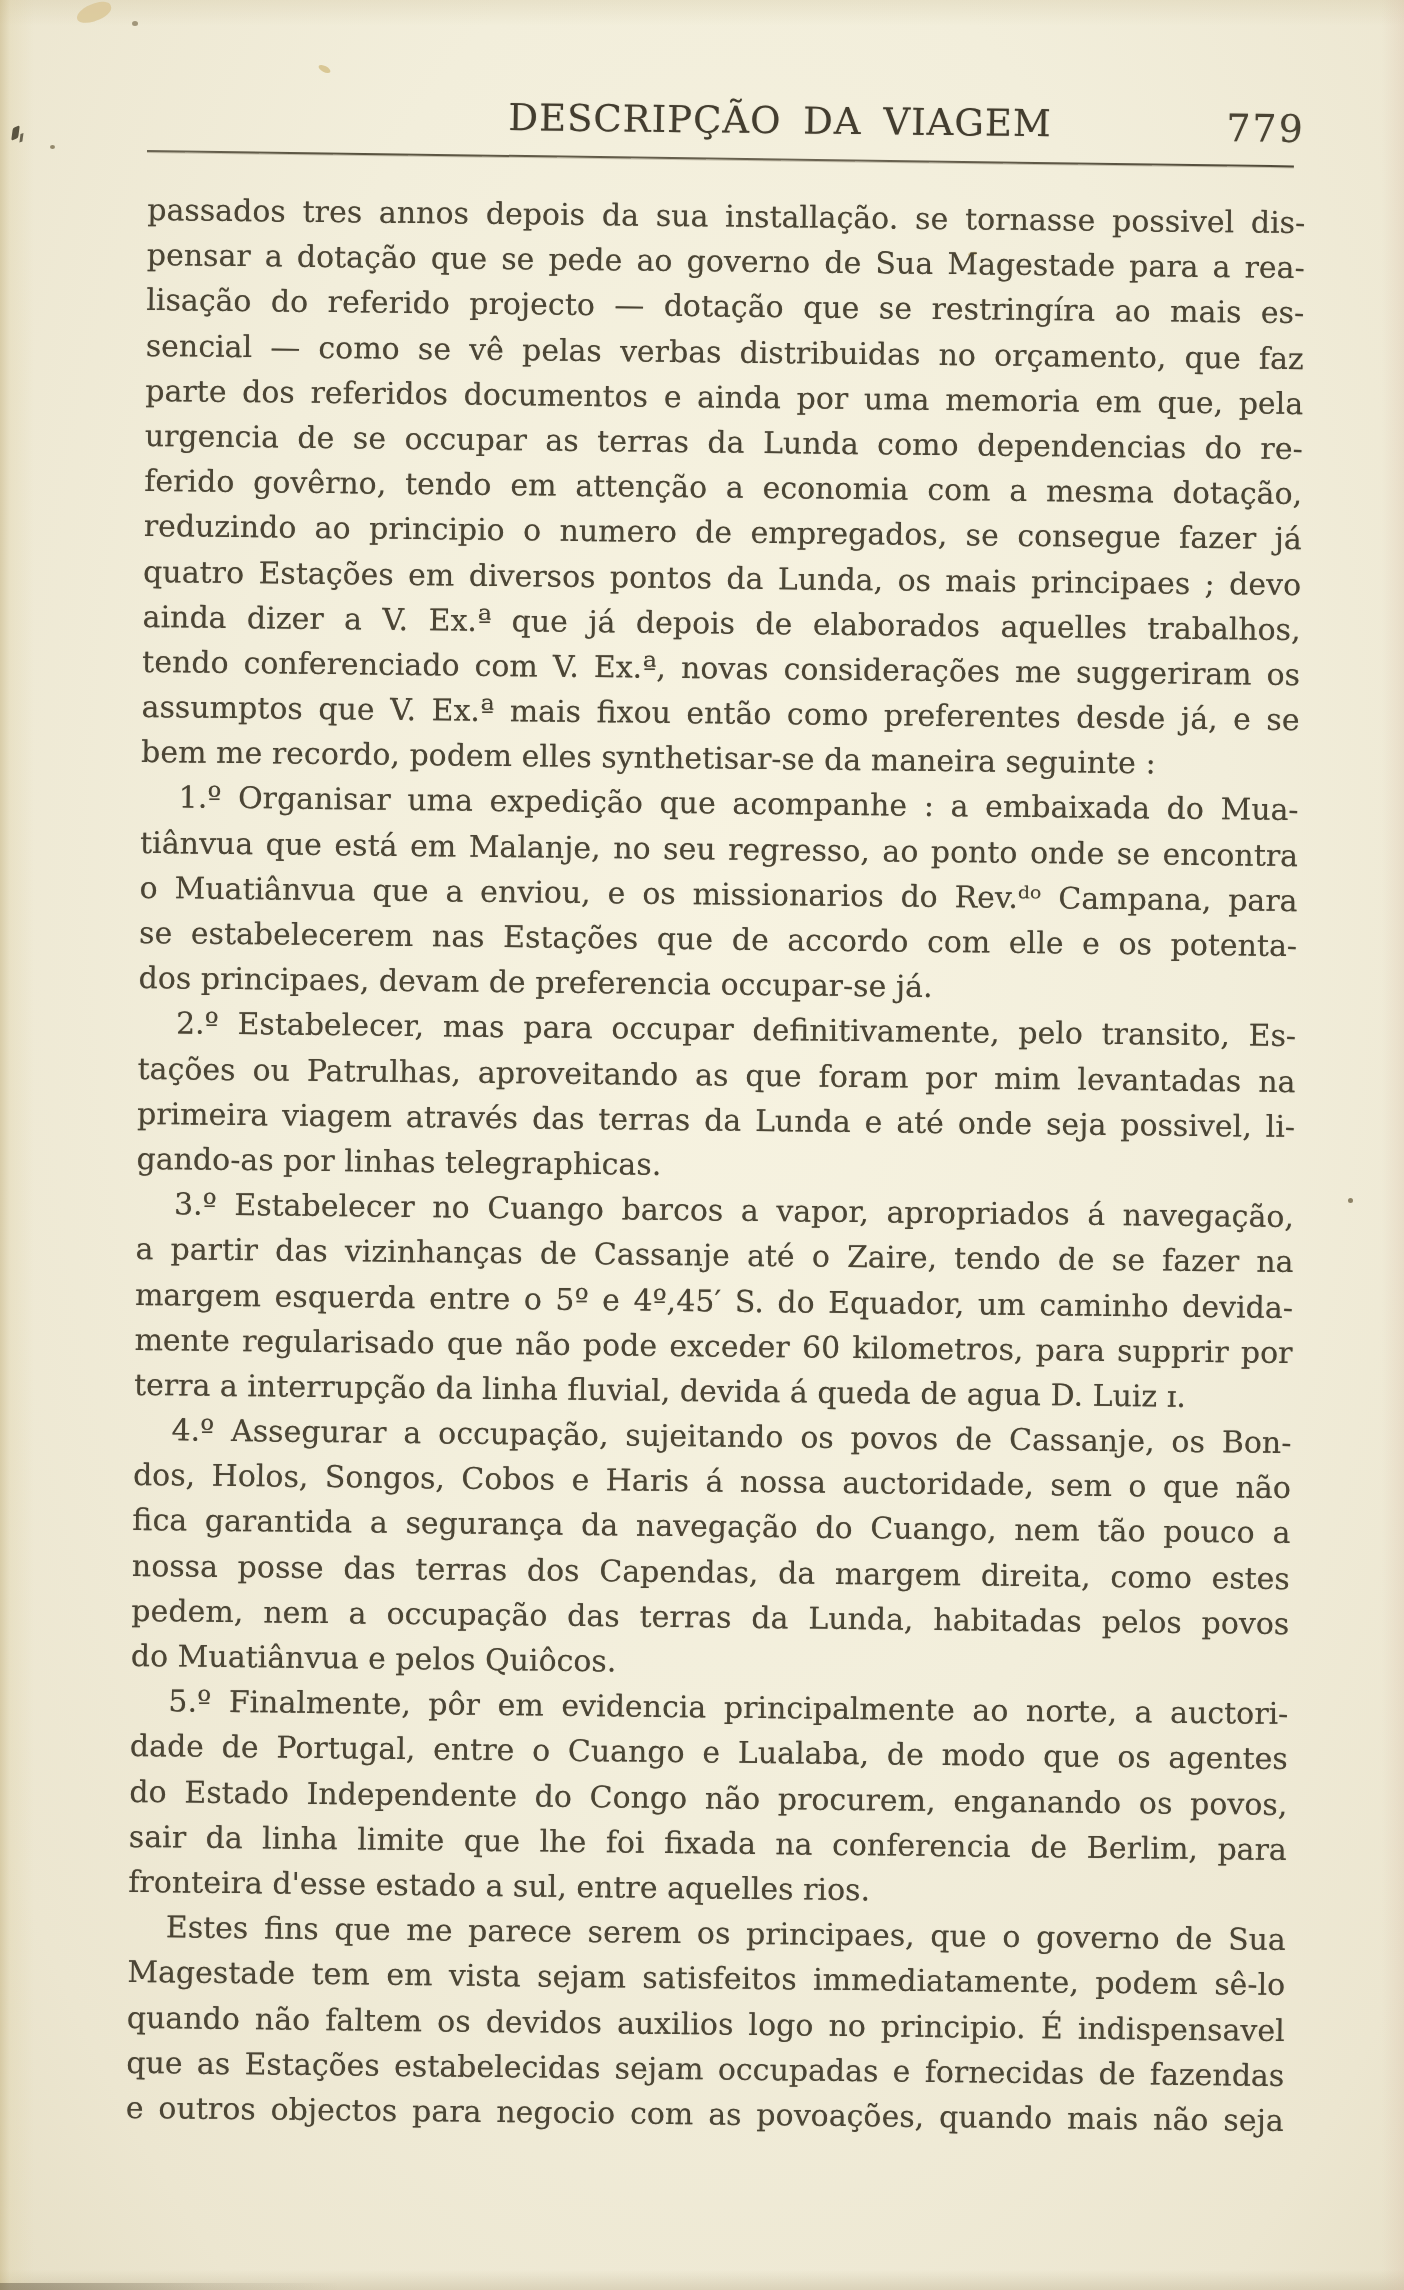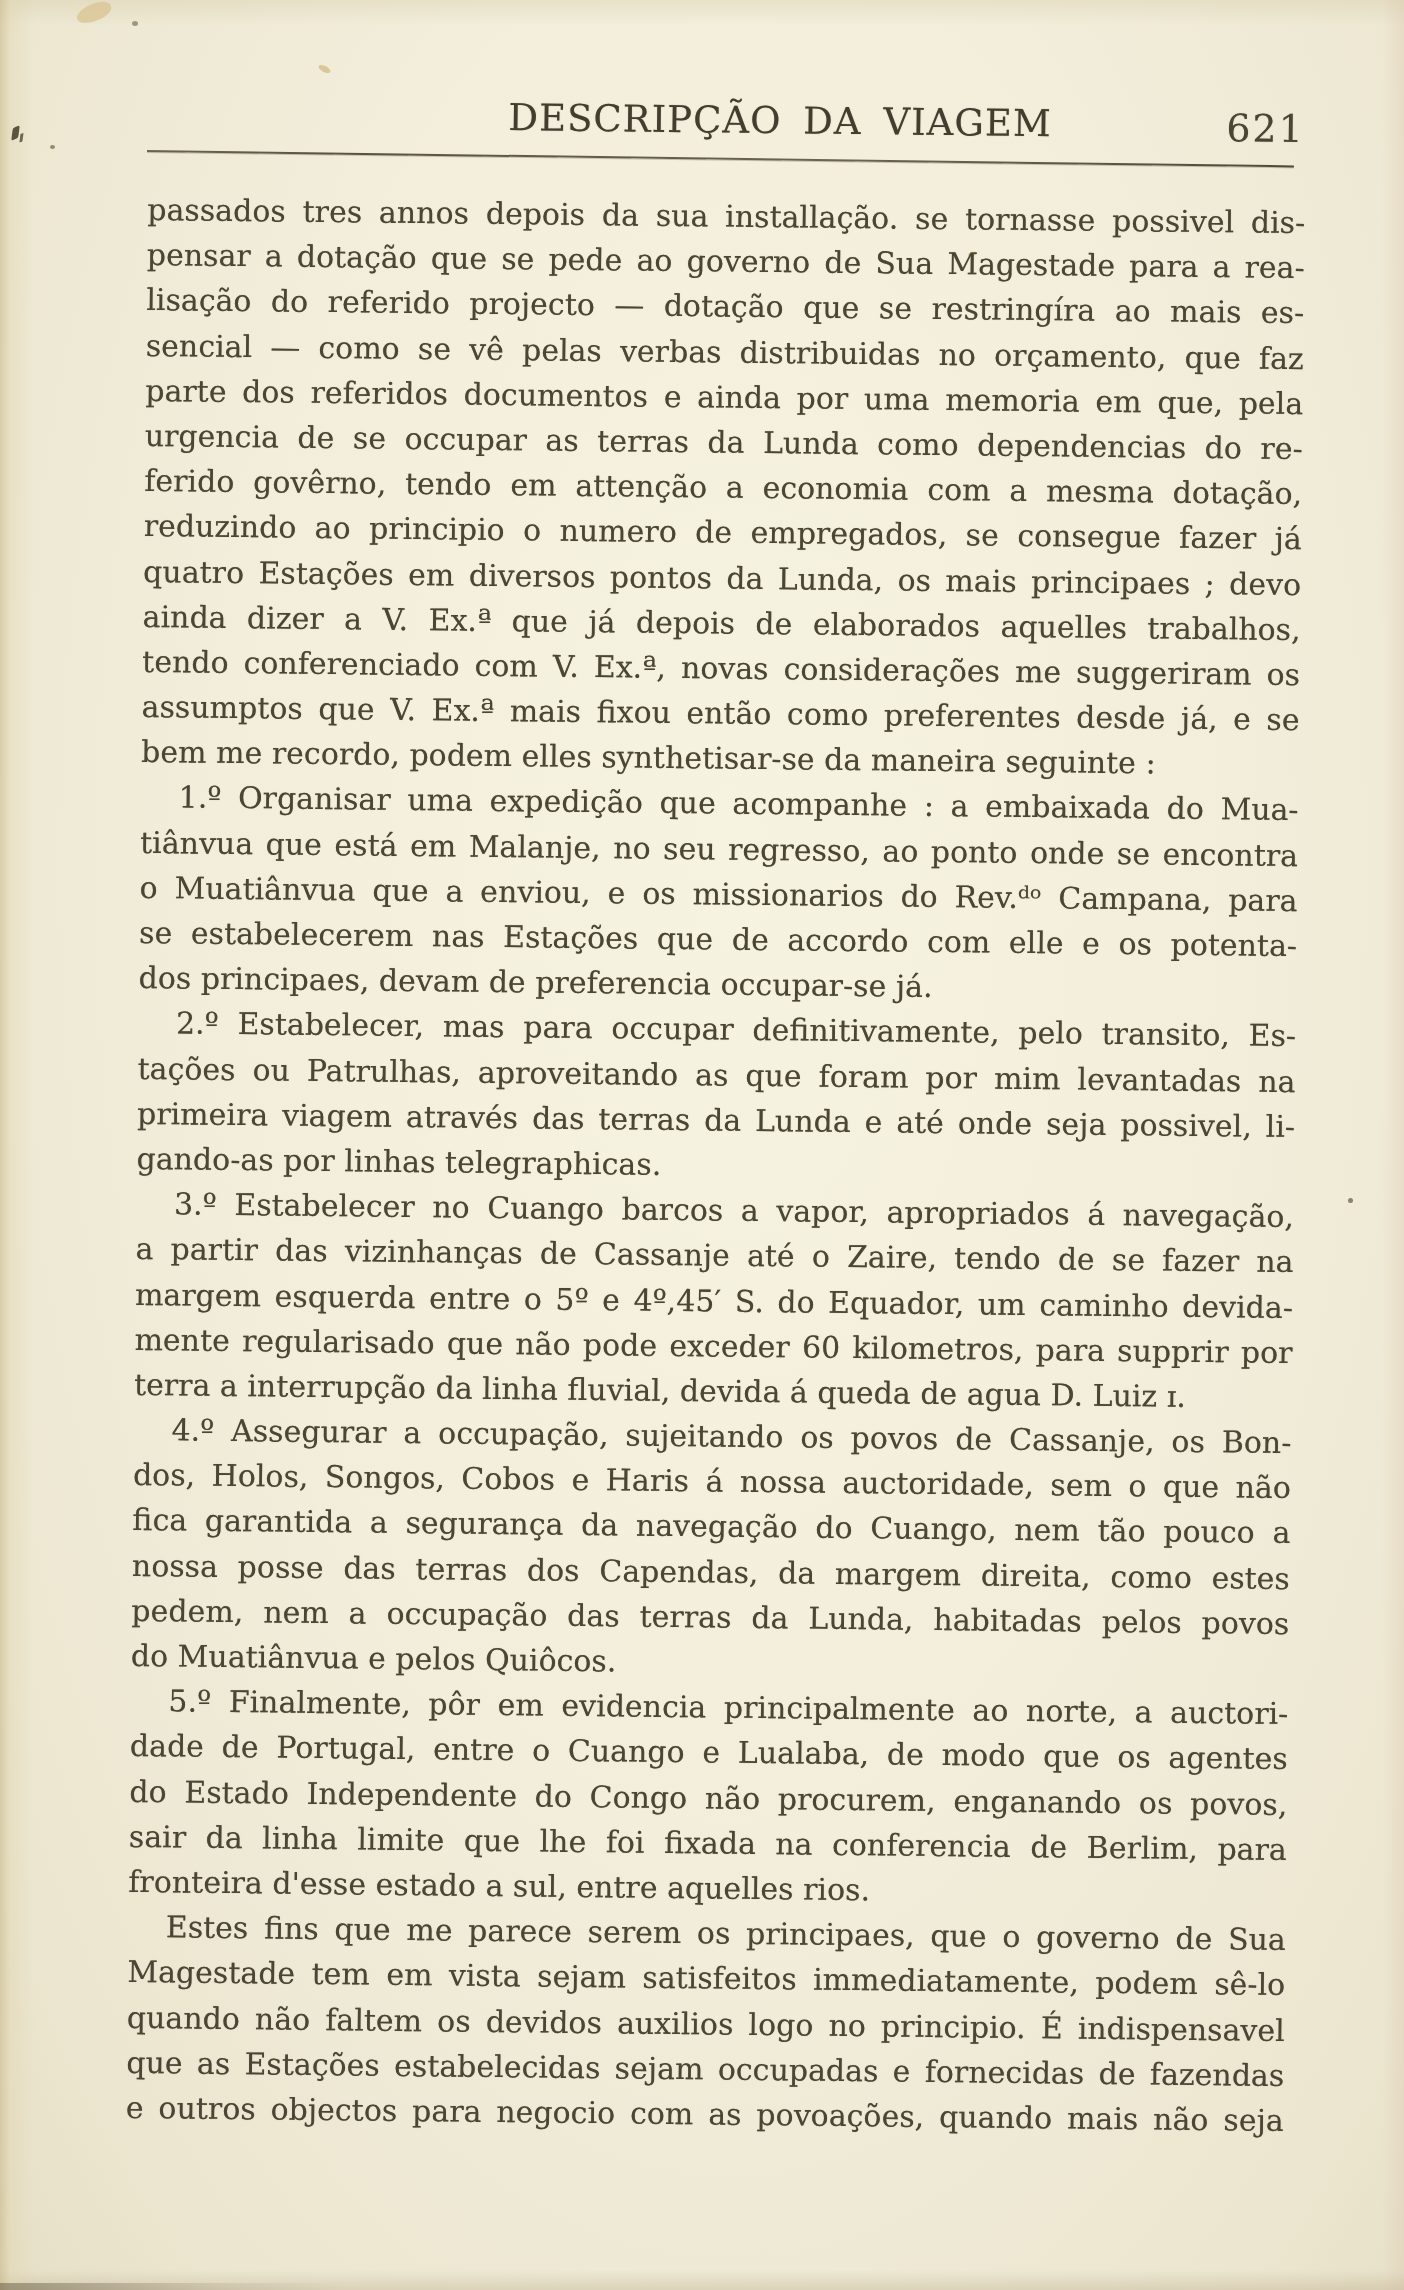--- a/index.html
+++ b/index.html
@@ -78,21 +78,21 @@
   <div class="artifact a4"></div>
   <div class="artifact a5"></div>
   <div class="artifact a6"></div>
   <div class="artifact a7"></div>
   <div class="artifact edge-bottom-left"></div>
 
   <div class="rotated">
 
     <div class="running-head">
       <span class="page-title">DESCRIPÇÃO DA VIAGEM</span>
-      <span class="page-number">621</span>
+      <span class="page-number">779</span>
       <div class="header-rule"></div>
     </div>
 
     <section class="text-block">
         <div class="line">passados tres annos depois da sua installação. se tornasse possivel dis-</div>
         <div class="line">pensar a dotação que se pede ao governo de Sua Magestade para a rea-</div>
         <div class="line">lisação do referido projecto — dotação que se restringíra ao mais es-</div>
         <div class="line">sencial — como se vê pelas verbas distribuidas no orçamento, que faz</div>
         <div class="line">parte dos referidos documentos e ainda por uma memoria em que, pela</div>
         <div class="line">urgencia de se occupar as terras da Lunda como dependencias do re-</div>

